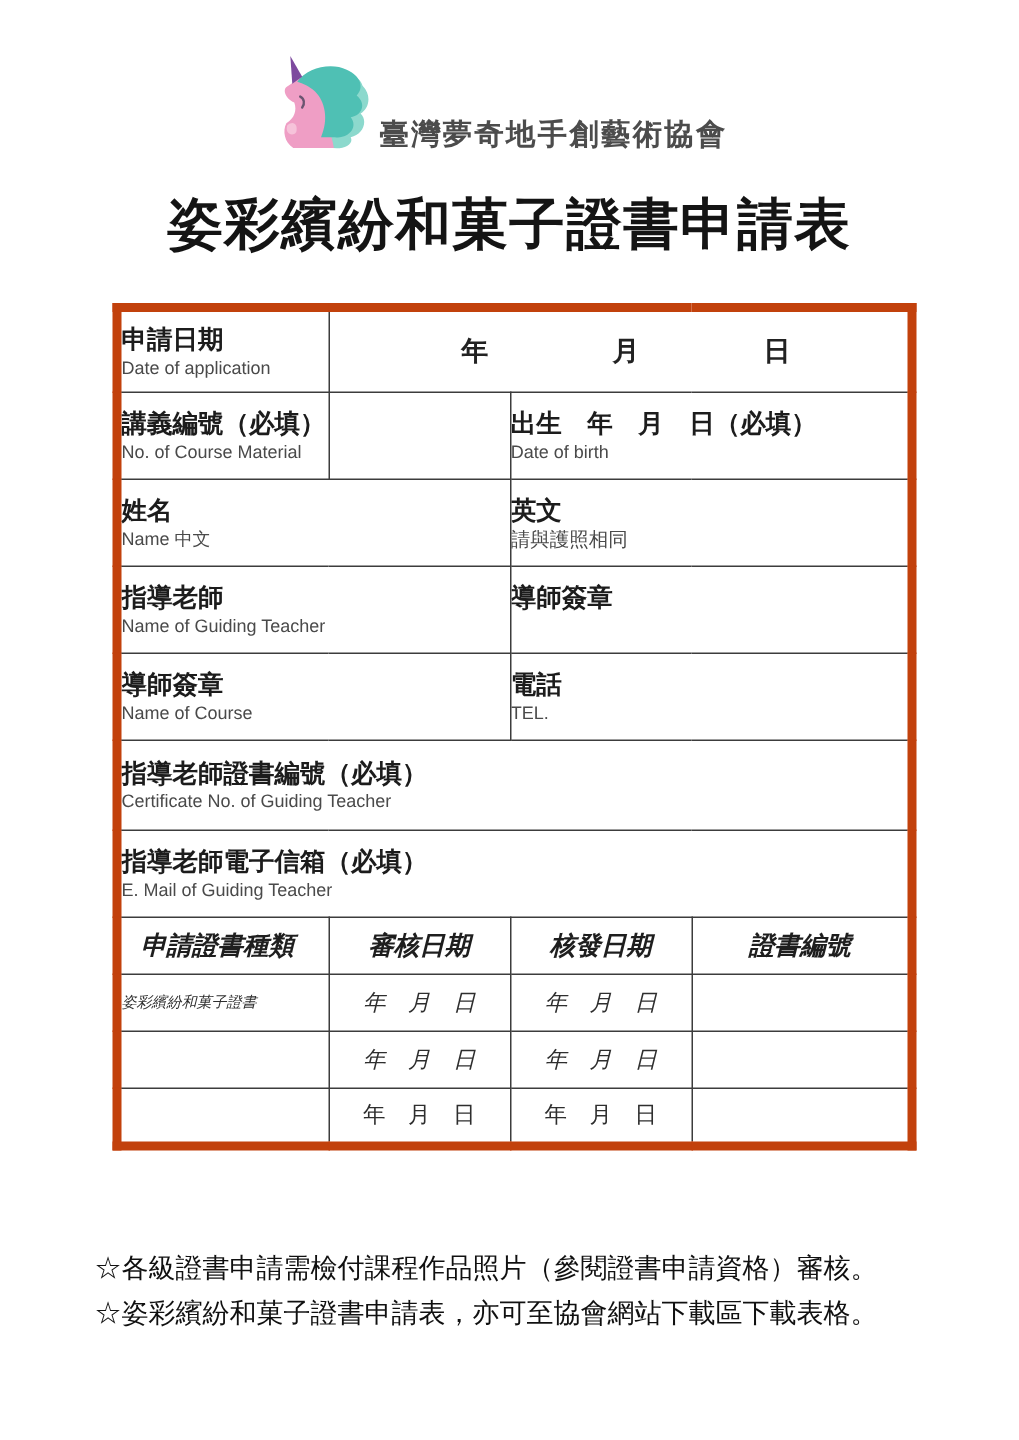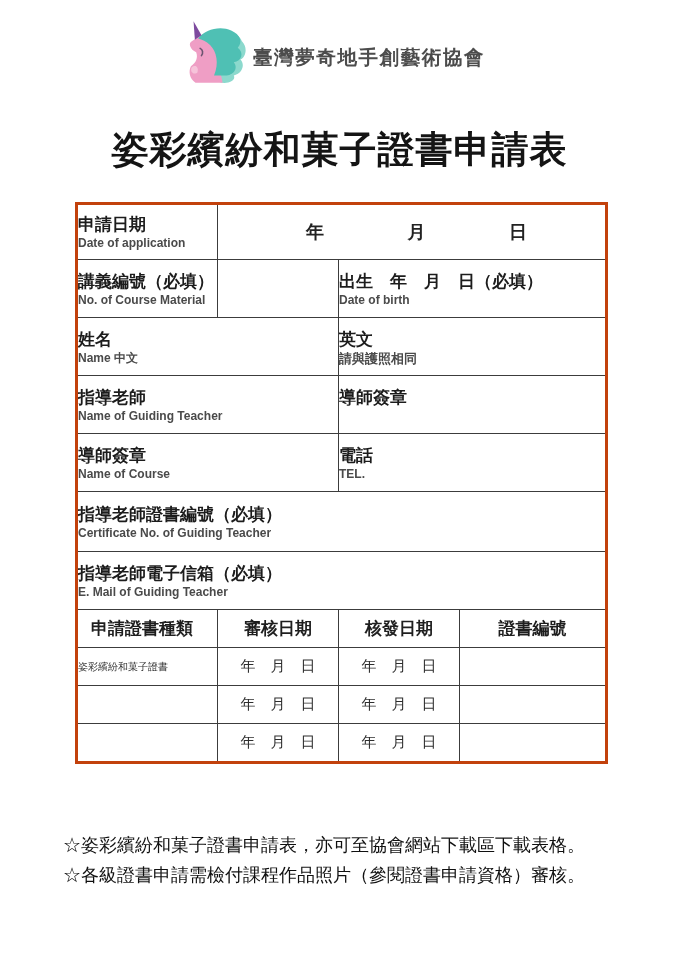--- a/index.html
+++ b/index.html
@@ -1,42 +1,42 @@
 <!DOCTYPE html>
 <html><head>
 <meta charset="utf-8">
 <style>
   html,body{margin:0;padding:0;}
   body{width:679px;height:960px;background:#ffffff;position:relative;
        font-family:"Liberation Sans","DejaVu Sans",sans-serif;color:#1c1c1c;}
   .page{position:relative;width:679px;height:960px;overflow:hidden;background:#fff;}
 
   
-  .brand{position:absolute;top:20px;left:181px;display:flex;align-items:center;}
+  .brand{position:absolute;top:36px;left:181px;display:flex;align-items:flex-end;}
   .brand-logo{width:66px;height:66px;flex:0 0 auto;}
   .brand-text{margin-left:6px;padding-top:8px;}
   .brand-zh{font-size:19.5px;font-weight:bold;letter-spacing:1.6px;color:#4c4c4c;line-height:24px;white-space:nowrap;}
   .brand-en{font-size:11.6px;color:#4c4c4c;line-height:15px;margin-top:2px;white-space:nowrap;
             border-bottom:1.5px solid #8f8f8f;padding-bottom:5px;}
 
   
   .doc-title{position:absolute;top:125px;left:0;width:679px;text-align:center;
              font-family:"Liberation Serif","DejaVu Serif",serif;
              font-size:37px;font-weight:bold;letter-spacing:1px;color:#141414;white-space:nowrap;}
 
   
   table.form{position:absolute;left:75px;top:202px;width:530px;border-collapse:collapse;table-layout:fixed;
-             border:3px solid #c2410c;}
+             border:6px solid #c2410c;}
   table.form td,table.form th{border:1px solid #3c3c3c;vertical-align:middle;padding:0;overflow:hidden;}
   col.cA{width:141px;} col.cB{width:121px;} col.cC{width:121px;} col.cD{width:147px;}
-  .rh56{height:56px;} .rh58{height:58px;margin-left:40px;} .rh60{height:60px;} .rh38{height:38px;} .rh39{height:39px;}
+  .rh56{height:56px;} .rh58{height:58px;margin-left:40px;} .rh60{height:60px;} .rh38{height:38px;font-style:italic;} .rh39{height:39px;}
 
   .label{padding:4px 8px 4px 13px;}
   .zh{font-size:17px;font-weight:bold;color:#1c1c1c;line-height:23px;white-space:nowrap;}
-  .en{font-size:12px;font-weight:bold;color:#4a4a4a;line-height:15px;white-space:nowrap;}
+  .en{font-size:12px;font-weight:normal;color:#4a4a4a;line-height:15px;white-space:nowrap;}
   .en-cjk{font-size:13px;}
 
   .date-spread{display:flex;justify-content:space-between;padding:0 78px 0 88px;
                font-family:"Liberation Serif","DejaVu Serif",serif;
                font-size:18px;font-weight:bold;color:#222222;}
 
   th.cert-head{font-family:"Liberation Serif","DejaVu Serif",serif;
                font-size:17px;font-weight:bold;color:#1e1e1e;text-align:center;white-space:nowrap;}
   th.cert-head.first{text-align:left;padding-left:13px;}
   td.cert-type{font-size:10px;color:#2e2e2e;padding-left:10px;text-align:left;white-space:nowrap;}
@@ -181,17 +181,17 @@
     <tr class="rh39">
       <td class="cert-type"></td>
       <td class="cert-date">年　月　日</td>
       <td class="cert-date">年　月　日</td>
       <td></td>
     </tr>
   </tbody>
     </table>
 
   <div class="notes">
+    <div>☆各級證書申請需檢付課程作品照片（參閱證書申請資格）審核。</div>
     <div>☆姿彩繽紛和菓子證書申請表，亦可至協會網站下載區下載表格。</div>
-    <div>☆各級證書申請需檢付課程作品照片（參閱證書申請資格）審核。</div>
   </div>
 
 </div>
 
 </body></html>

